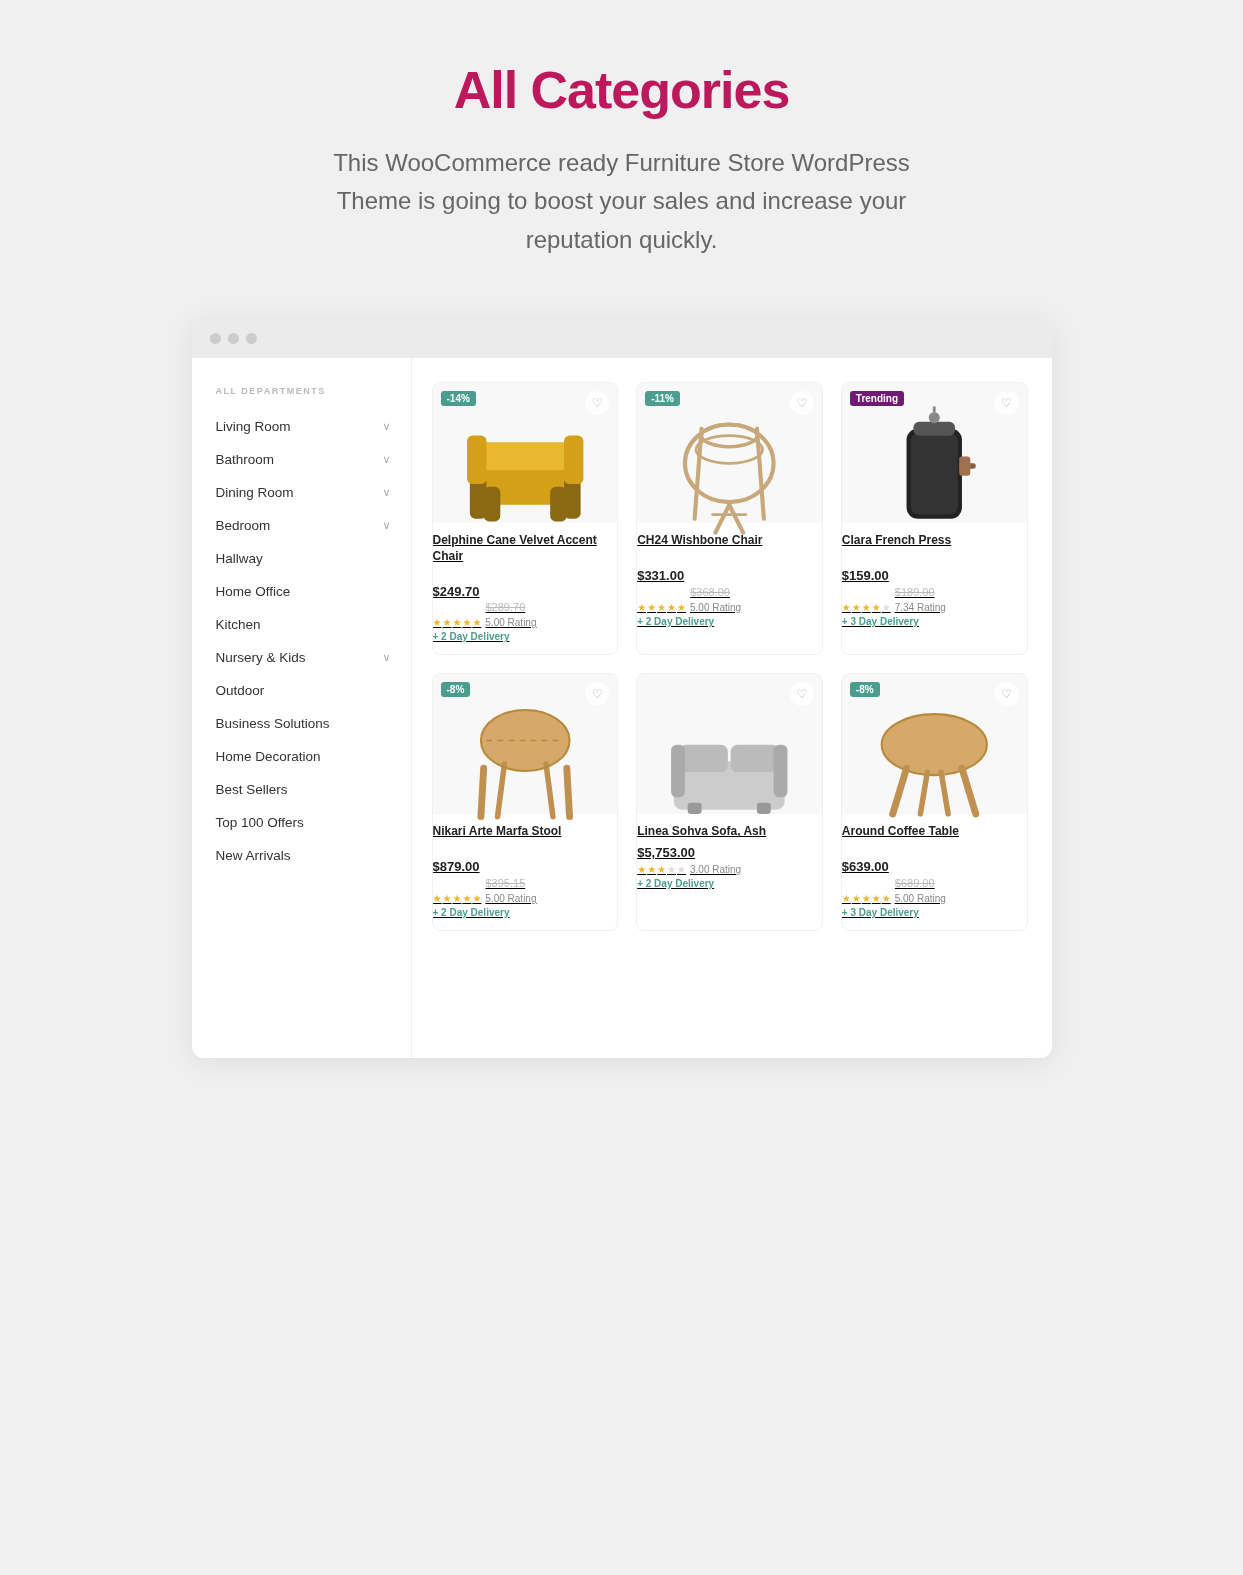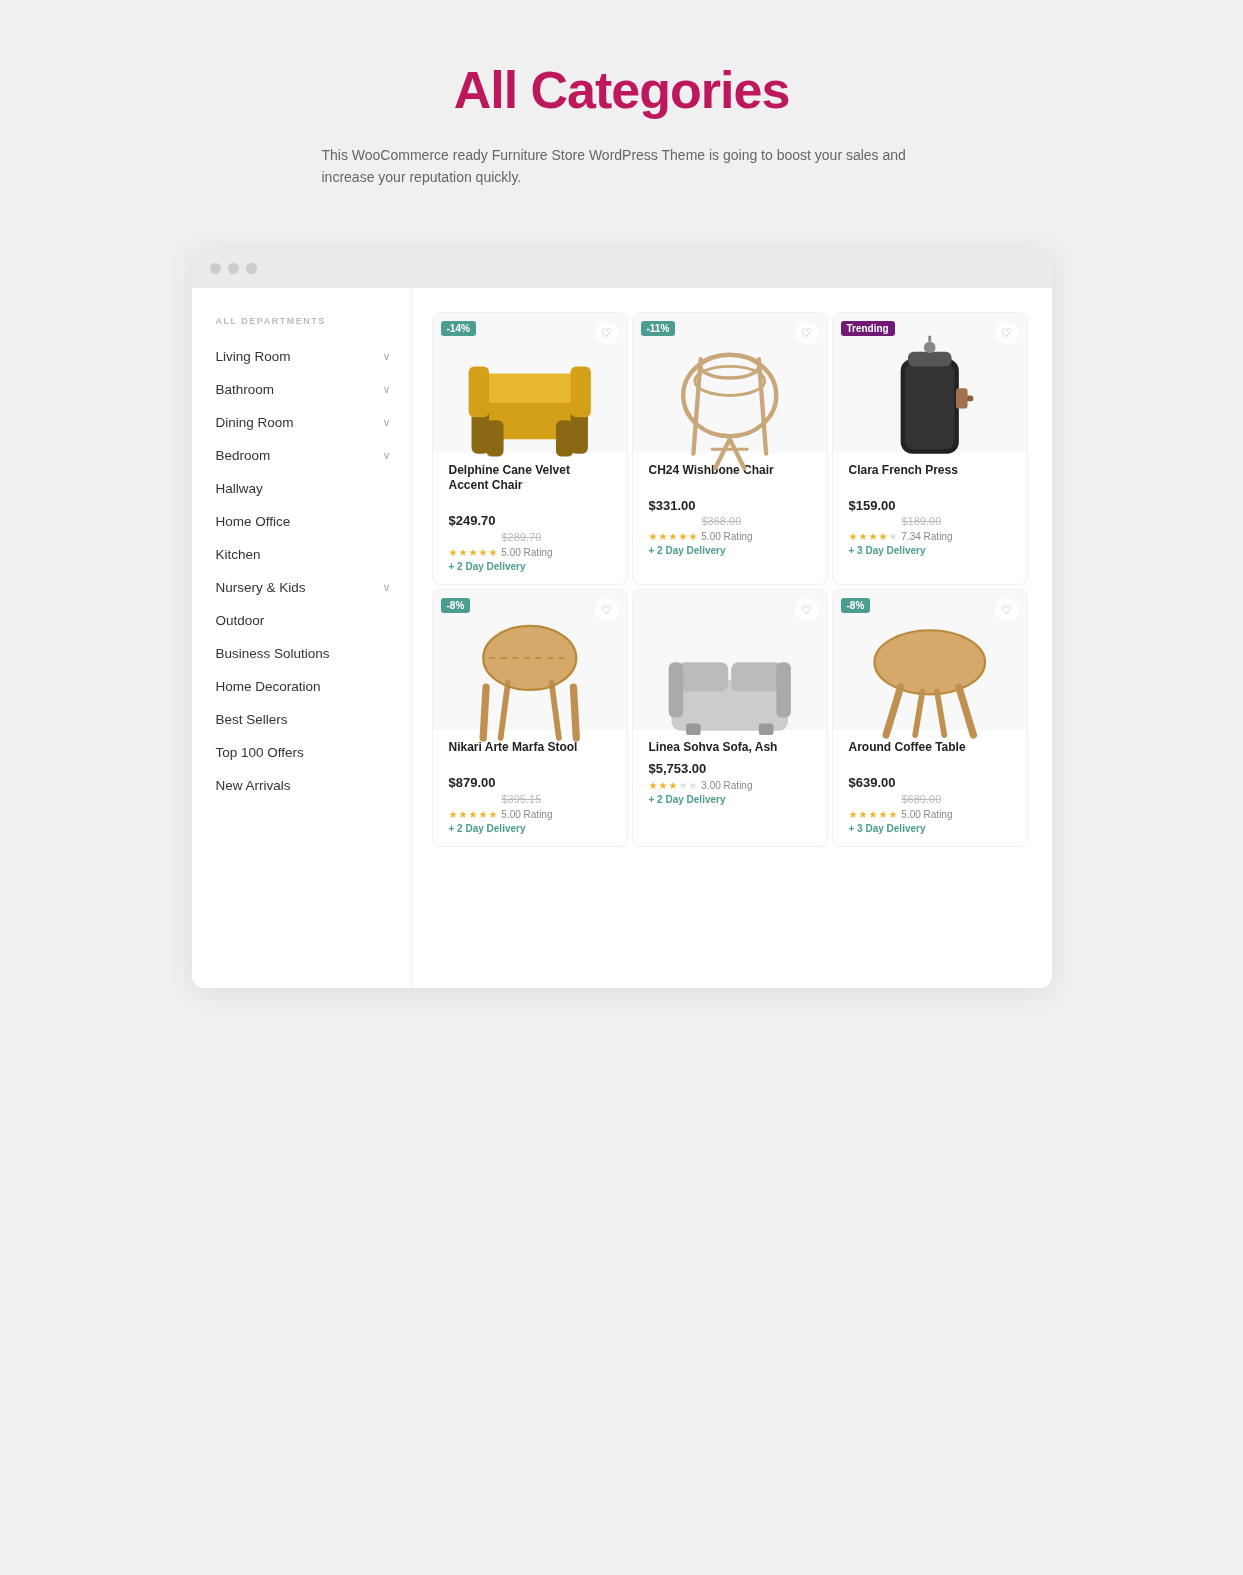--- a/index.html
+++ b/index.html
@@ -14,22 +14,23 @@
     }
     .page-title {
       font-size: 52px;
       font-weight: 900;
       color: #be185d;
       text-align: center;
       margin-bottom: 24px;
       letter-spacing: -1px;
     }
     .page-subtitle {
-      font-size: 14px;
+      font-size: 24px;
       color: #666;
+      text-align: center;
       max-width: 600px;
       line-height: 1.6;
       margin-bottom: 60px;
     }
     .browser-window {
       background: #f7f7f7;
       border-radius: 12px;
       width: 100%;
       max-width: 860px;
       box-shadow: 0 4px 30px rgba(0,0,0,0.08);
@@ -79,21 +80,21 @@
     }
     .sidebar-chevron {
       color: #aaa;
       font-size: 11px;
     }
     .products-grid {
       flex: 1;
       padding: 24px 24px 24px 20px;
       display: grid;
       grid-template-columns: repeat(3, 1fr);
-      gap: 4px;
+      gap: 18px;
       align-content: start;
     }
     .product-card {
       background: #fff;
       border: 1px solid #f0f0f0;
       border-radius: 8px;
       overflow: hidden;
       position: relative;
     }
     .product-image-wrap {
@@ -128,21 +129,22 @@
       border-radius: 50%;
       background: rgba(255,255,255,0.85);
       display: flex;
       align-items: center;
       justify-content: center;
       font-size: 12px;
       color: #aaa;
       cursor: pointer;
     }
     .product-info {
-      padding: 10px 16px 12px;
+      padding: 10px 0 12px;
+      text-decoration: underline;
     }
     .product-name {
       font-size: 12px;
       font-weight: 600;
       color: #222;
       margin-bottom: 5px;
       line-height: 1.3;
     }
     .product-price {
       display: flex;

